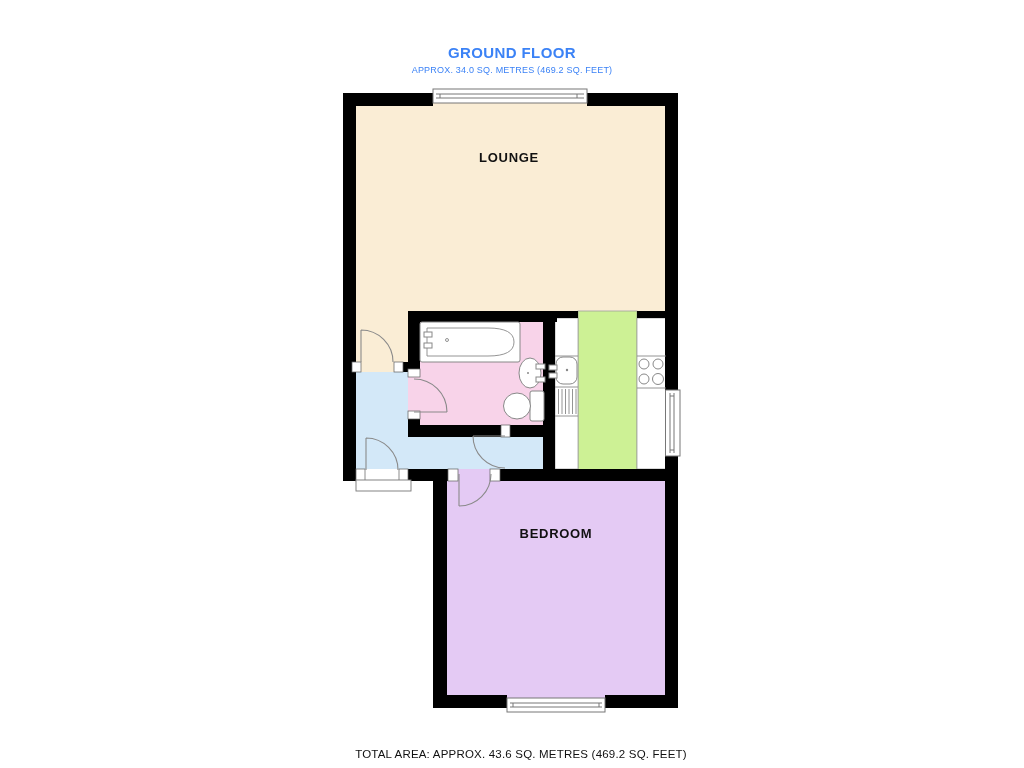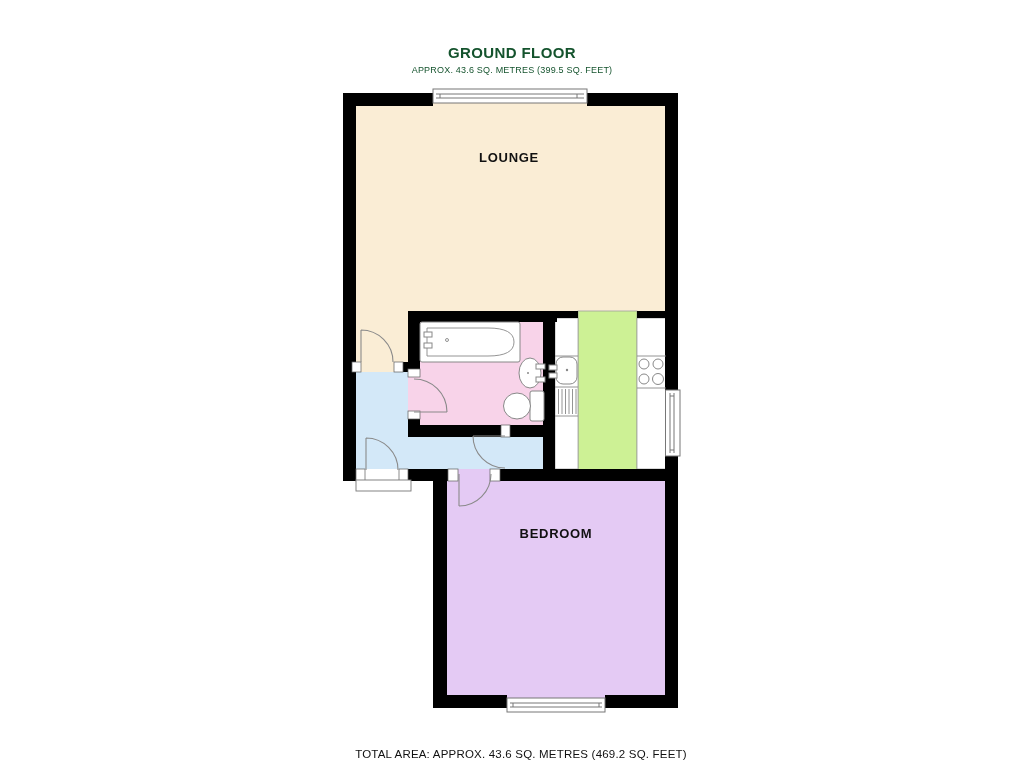--- a/index.html
+++ b/index.html
@@ -1,18 +1,18 @@
 <!DOCTYPE html>
 <html><head>
 <meta charset="utf-8">
 <style>
   html,body{margin:0;padding:0;background:#fff;}
   .canvas{position:relative;width:1024px;height:768px;background:#fff;overflow:hidden;
           font-family:"Liberation Sans",sans-serif;}
-  .hdr{position:absolute;left:0;top:44px;width:1024px;text-align:center;color:#14532d;}
+  .hdr{position:absolute;left:0;top:44px;width:1024px;text-align:center;color:#3b82f6;}
   .hdr .t{font-size:15px;font-weight:bold;letter-spacing:.4px;}
   .hdr .s{font-size:9px;margin-top:4px;letter-spacing:.2px;}
   .ftr{position:absolute;left:9px;top:748px;width:1024px;text-align:center;
        font-size:11.5px;color:#111;letter-spacing:.2px;}
   svg{position:absolute;left:0;top:0;}
   .floor-border{stroke:#9a9a9a;stroke-width:.75;}
   .jambs rect{stroke:#666;stroke-width:.75;}
   .doors path{fill:none;stroke-width:1.1;}
   .win-b{fill:#fff;stroke-width:1;}
   .win-l{fill:none;stroke-width:1;}
@@ -22,21 +22,21 @@
   .room-label{font-family:"Liberation Sans",sans-serif;font-size:13px;font-weight:bold;
               letter-spacing:.7px;text-anchor:middle;}
 </style>
 </head>
 <body>
 
 <div class="canvas">
 
   <div class="hdr">
     <div class="t">GROUND FLOOR</div>
-    <div class="s">APPROX.  43.6 SQ. METRES (399.5 SQ. FEET)</div>
+    <div class="s">APPROX.  34.0 SQ. METRES (469.2 SQ. FEET)</div>
   </div>
 
   <svg width="1024" height="768" viewBox="0 0 1024 768">
 
     <g>
       <path d="M348,98 H672 V322 H413 V372 H348 Z" fill="#FAEDD5"></path>
       <path d="M348,362 H420 V431 H551 V477 H348 Z" fill="#D3E8F8"></path>
       <rect x="408" y="316" width="135" height="109" fill="#F8D3E9"></rect>
       <rect x="578" y="311" width="59" height="160" class="floor-border" fill="#CDF195"></rect>
       <rect x="555" y="318" width="23" height="151" class="floor-border" fill="#FFFFFF"></rect>

